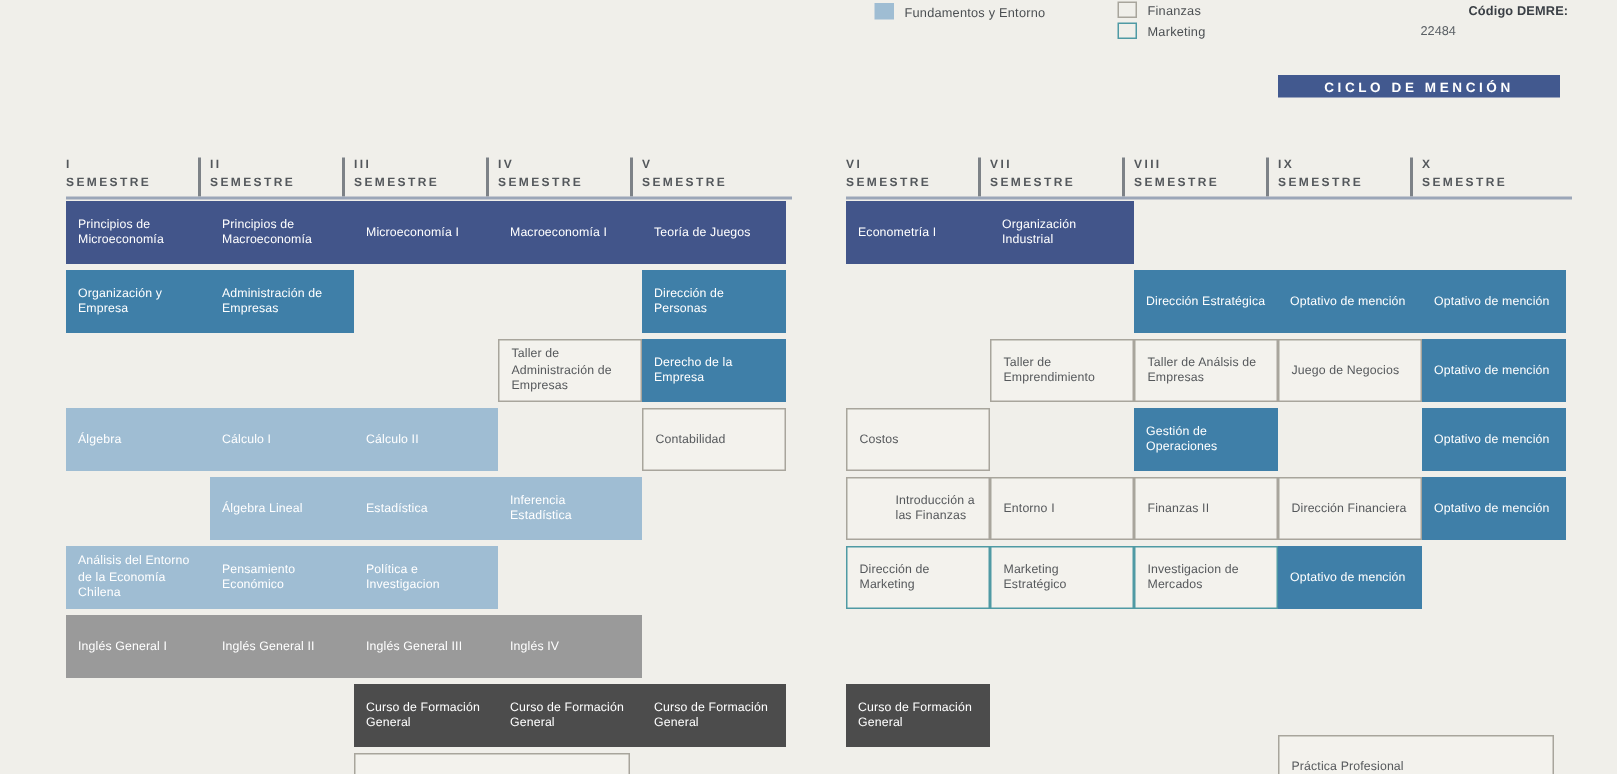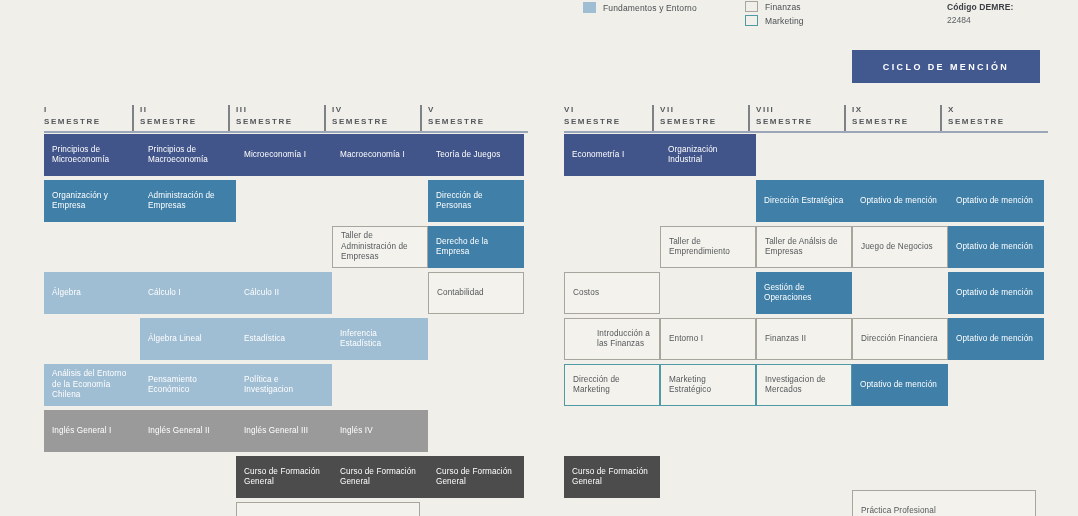--- a/index.html
+++ b/index.html
@@ -11,26 +11,26 @@
     position: relative;
   }
   #canvas { position: absolute; inset: 0; }
 
   
   .legend-item { position: absolute; display: flex; align-items: center; gap: 7px; }
   .legend-swatch { width: 13px; height: 11px; flex: none; }
   .legend-label { font-size: 8.5px; color: #4b4f52; letter-spacing: .15px; white-space: nowrap; }
 
   .demre { position: absolute; }
-  .demre-title { font-size: 8.5px; font-weight: bold; color: #3a3f45; letter-spacing: .1px; }
+  .demre-title { font-size: 8.5px; font-weight: bold; color: #3a3f45; letter-spacing: .1px; margin-left: 32px; }
   .demre-code { font-size: 8.5px; color: #5a5f64; margin-top: 3px; }
 
   
   .cycle-bar {
-    position: absolute; background: #42598f; height: 33px;
+    position: absolute; background: #42598f; height: 15px;
     display: flex; align-items: center; justify-content: center;
   }
   .cycle-bar span {
     color: #ffffff; font-size: 9px; font-weight: bold;
     letter-spacing: 2.4px;
   }
 
   
   .sem-head { position: absolute; width: 96px; }
   .sem-head .divider {

